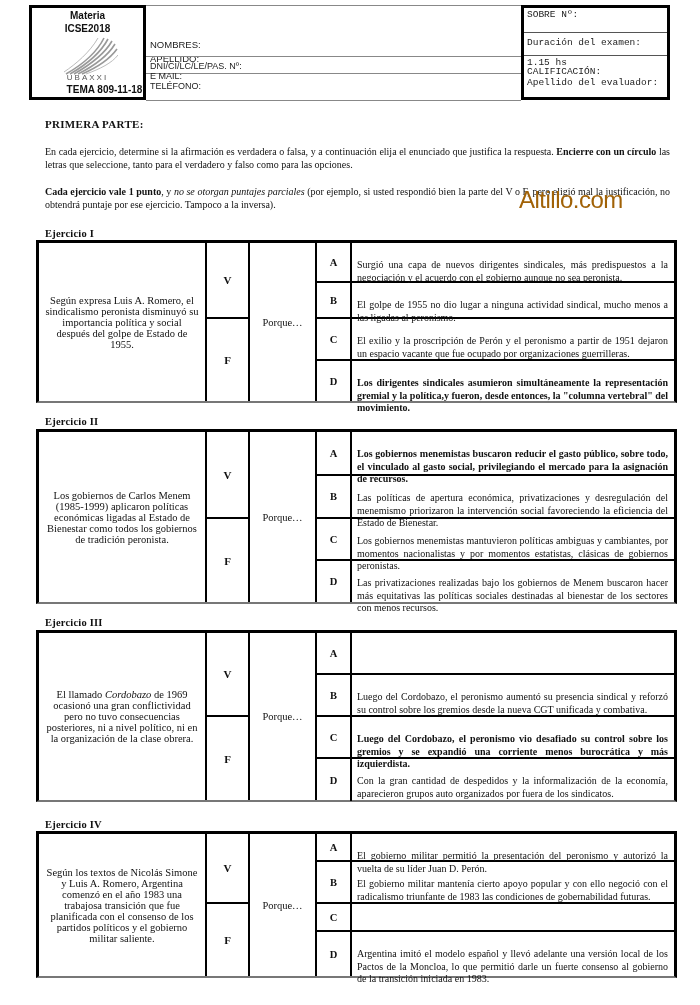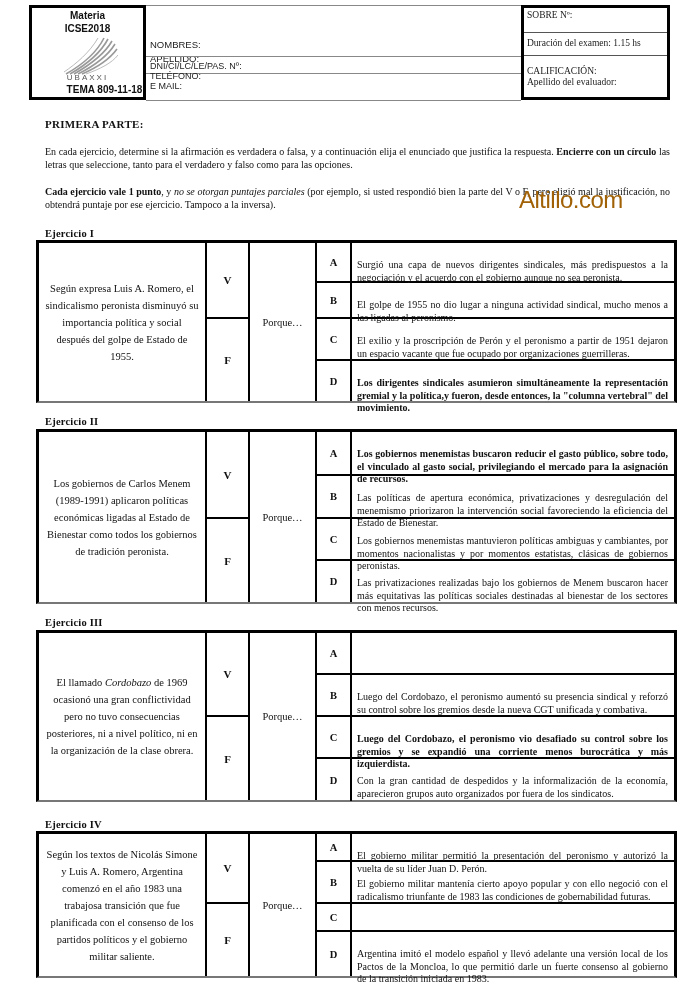--- a/index.html
+++ b/index.html
@@ -11,37 +11,37 @@
   .hdr-logo { position: absolute; left: 0; top: 0; width: 117px; height: 95px; border: 3px solid #000; text-align: center; font-family: "Liberation Sans", sans-serif; }
   .hdr-logo .mat { font-size: 10px; font-weight: bold; line-height: 11px; margin-top: 2px; }
   .hdr-logo .tema { position: absolute; bottom: 2px; left: 0; right: 0; font-size: 10px; font-weight: bold; margin-left: 34px; }
   .hdr-logo .uba { position: absolute; bottom: 15px; left: 0; right: 0; font-size: 8px; letter-spacing: 2px; color: #555; }
   .hdr-logo svg { position: absolute; left: 30px; top: 28px; }
   .hdr-mid { position: absolute; left: 117px; top: 0; width: 375px; height: 95px; border-top: 1px solid #888; font-family: "Liberation Sans", sans-serif; font-size: 9.5px; color: #222; }
   .hdr-mid .row { position: absolute; left: 0; right: 0; padding-left: 4px; border-bottom: 1px solid #888; }
   .hdr-mid .r1 { top: 0; height: 28px; line-height: 26px; margin-top: 40px; }
   .hdr-mid .r2 { top: 28px; height: 23px; line-height: 22px; }
   .hdr-mid .r3 { top: 51px; height: 44px; padding-top: 4px; line-height: 10px; font-size: 9px; }
-  .hdr-right { position: absolute; left: 492px; top: 0; width: 149px; height: 95px; border: 3px solid #000; font-family: Liberation Serif, serif; font-size: 9.5px; color: #222; }
+  .hdr-right { position: absolute; left: 492px; top: 0; width: 149px; height: 95px; border: 3px solid #000; font-family: Liberation Mono, monospace; font-size: 9.5px; color: #222; }
   .hdr-right .row { position: absolute; left: 0; right: 0; padding-left: 3px; }
   .hdr-right .r1 { top: 0; height: 25px; border-bottom: 1px solid #555; line-height: 14px; }
   .hdr-right .r2 { top: 25px; height: 23px; border-bottom: 1px solid #555; line-height: 20px; }
   .hdr-right .r3 { top: 51px; line-height: 11px; padding-top: 7px; }
 
   
   .part-title { position: absolute; left: 45px; top: 118px; font-size: 11px; font-weight: bold; letter-spacing: 0.3px; }
   .intro { position: absolute; left: 45px; width: 625px; font-size: 10px; line-height: 13px; text-align: justify; }
   .intro1 { top: 145px; }
   .intro2 { top: 185px; }
   .watermark { position: absolute; left: 519px; top: 186px; font-family: "Liberation Sans", sans-serif; font-size: 24px; color: #a16207; letter-spacing: -0.5px; }
 
   
   .ex-title { position: absolute; left: 45px; font-size: 10.5px; font-weight: bold; letter-spacing: 0.2px; }
   .ex { position: absolute; left: 36px; width: 641px; border: 3px solid #000; border-bottom: 2px solid #777; }
-  .ex .stmt { position: absolute; left: 0; top: 0; bottom: 0; width: 168px; border-right: 2px solid #000; display: flex; align-items: center; justify-content: center; text-align: center; font-size: 10.5px; line-height: 17px; padding: 0 6px; }
+  .ex .stmt { position: absolute; left: 0; top: 0; bottom: 0; width: 168px; border-right: 2px solid #000; display: flex; align-items: center; justify-content: center; text-align: center; font-size: 10.5px; line-height: 11px; padding: 0 6px; }
   .ex .vf { position: absolute; left: 168px; width: 43px; border-right: 2px solid #000; display: flex; align-items: center; justify-content: center; font-weight: bold; font-size: 11px; }
   .ex .vf.v { top: 0; border-bottom: 2px solid #000; }
   .ex .vf.f { bottom: 0; }
   .ex .porque { position: absolute; left: 211px; top: 0; bottom: 0; width: 67px; border-right: 2px solid #000; display: flex; align-items: center; justify-content: center; font-size: 10.5px; }
   .ex .opts { position: absolute; left: 278px; top: 0; right: 0; bottom: 0; }
   .ex .opt { position: absolute; left: 0; right: 0; border-bottom: 2px solid #000; }
   .ex .opt:last-child { border-bottom: none; }
   .ex .letter { position: absolute; left: 0; top: 0; bottom: 0; width: 35px; border-right: 2px solid #000; display: flex; align-items: center; justify-content: center; font-weight: bold; font-size: 10.5px; }
   .ex .otext { position: absolute; left: 35px; top: 0; right: 0; bottom: 0; padding: 16px 6px 0 5px; font-size: 10px; line-height: 12.5px; text-align: justify; }
 </style>
@@ -66,22 +66,22 @@
       </g>
     </svg>
     <div class="uba">UBAXXI</div>
     <div class="tema">TEMA 809-11-18</div>
   </div>
   <div class="hdr-mid">
     <div class="row r1">APELLIDO:</div>
     <div class="row r2">NOMBRES:</div>
     <div class="row r3">
       <div>DNI/CI/LC/LE/PAS. Nº:</div>
+      <div>E MAIL:</div>
       <div>TELÉFONO:</div>
-      <div>E MAIL:</div>
     </div>
   </div>
   <div class="hdr-right">
     <div class="row r1">SOBRE Nº:</div>
     <div class="row r2">Duración del examen: 1.15 hs</div>
     <div class="row r3">
       <div>CALIFICACIÓN:</div>
       <div>Apellido del evaluador:</div>
     </div>
   </div>
@@ -118,21 +118,21 @@
     </div>
     <div class="opt" style="top:118px;height:40px;">
       <div class="letter">D</div>
       <div class="otext" style="font-weight:bold;">Los dirigentes sindicales asumieron simultáneamente la representación gremial y la política,y fueron, desde entonces, la "columna vertebral" del movimiento.</div>
     </div>
   </div>
 </div>
 
 <div class="ex-title" style="top:416px;">Ejercicio II</div>
 <div class="ex" style="top:429px;height:175px;">
-  <div class="stmt">Los gobiernos de Carlos Menem (1989-1991) aplicaron políticas económicas ligadas al Estado de Bienestar como todos los gobiernos de tradición peronista.</div>
+  <div class="stmt">Los gobiernos de Carlos Menem (1985-1999) aplicaron políticas económicas ligadas al Estado de Bienestar como todos los gobiernos de tradición peronista.</div>
   <div class="vf v" style="height:87px;">V</div>
   <div class="vf f" style="top:87px;">F</div>
   <div class="porque">Porque…</div>
   <div class="opts">
     <div class="opt" style="top:0;height:44px;">
       <div class="letter">A</div>
       <div class="otext" style="font-weight:bold;">Los gobiernos menemistas buscaron reducir el gasto público, sobre todo, el vinculado al gasto social, privilegiando el mercado para la asignación de recursos.</div>
     </div>
     <div class="opt" style="top:44px;height:43px;">
       <div class="letter">B</div>

